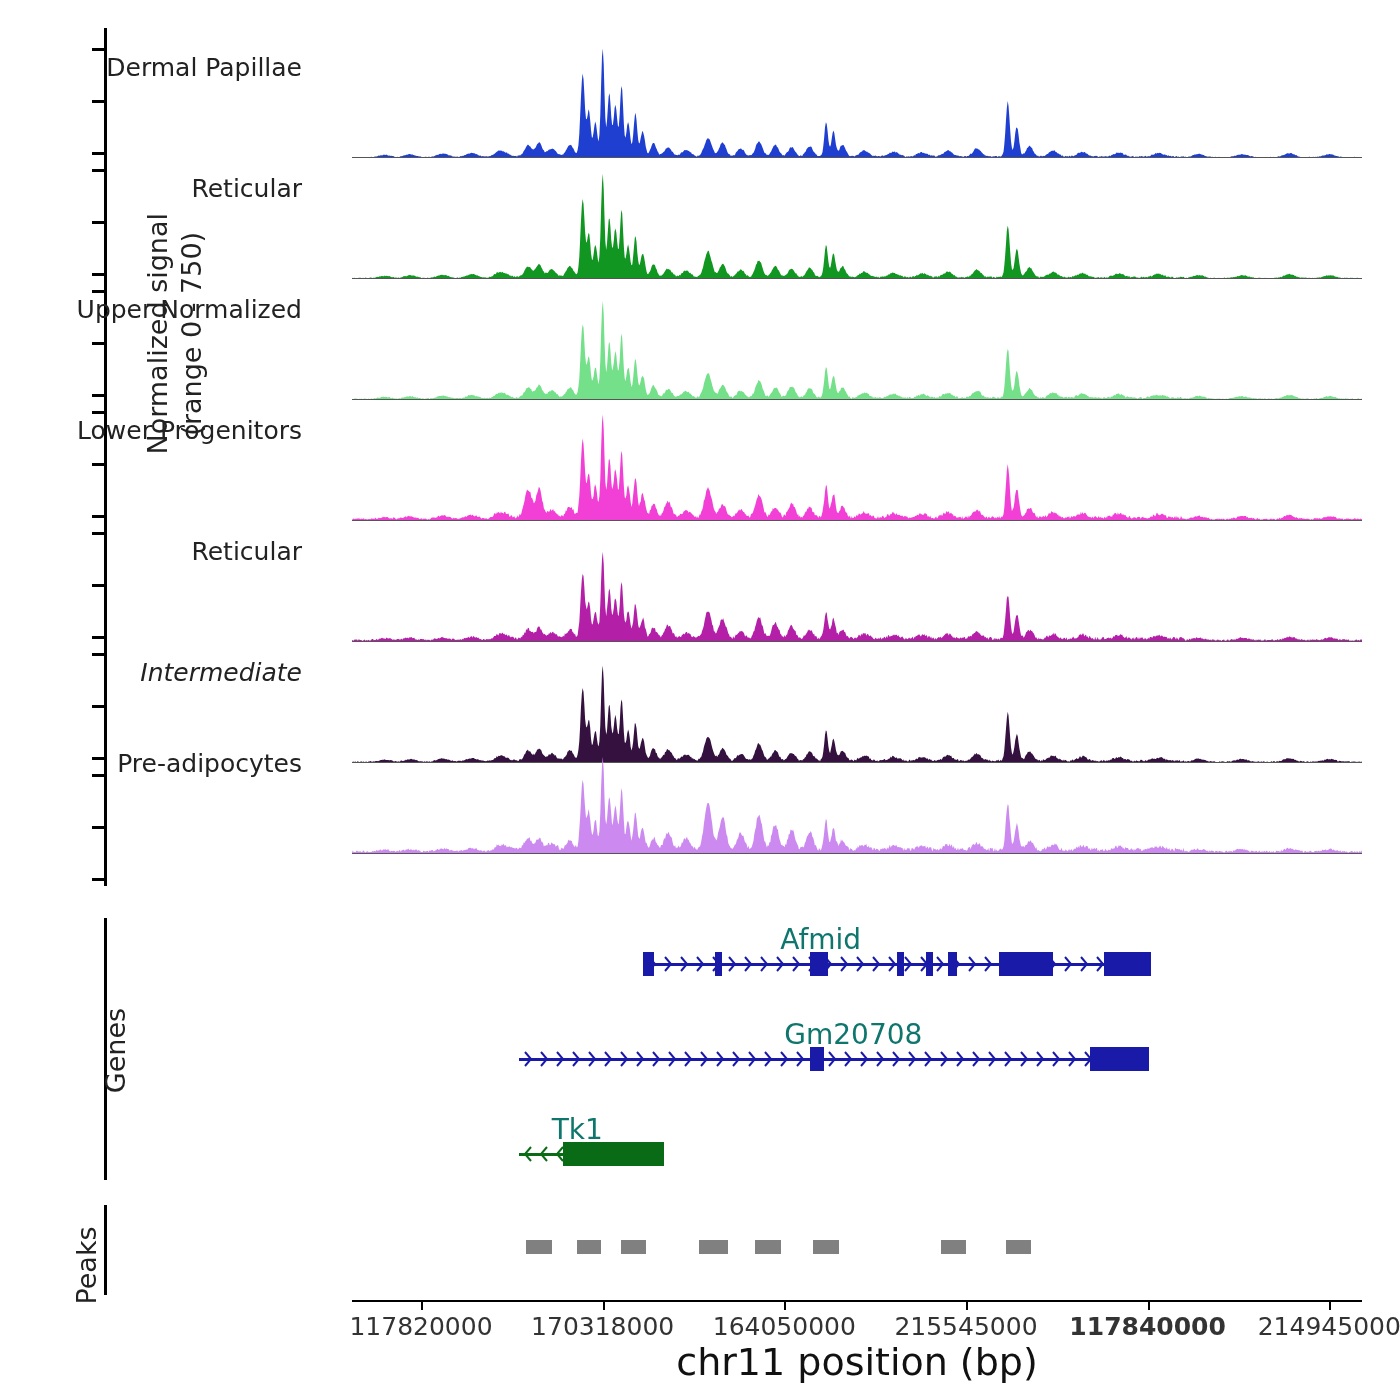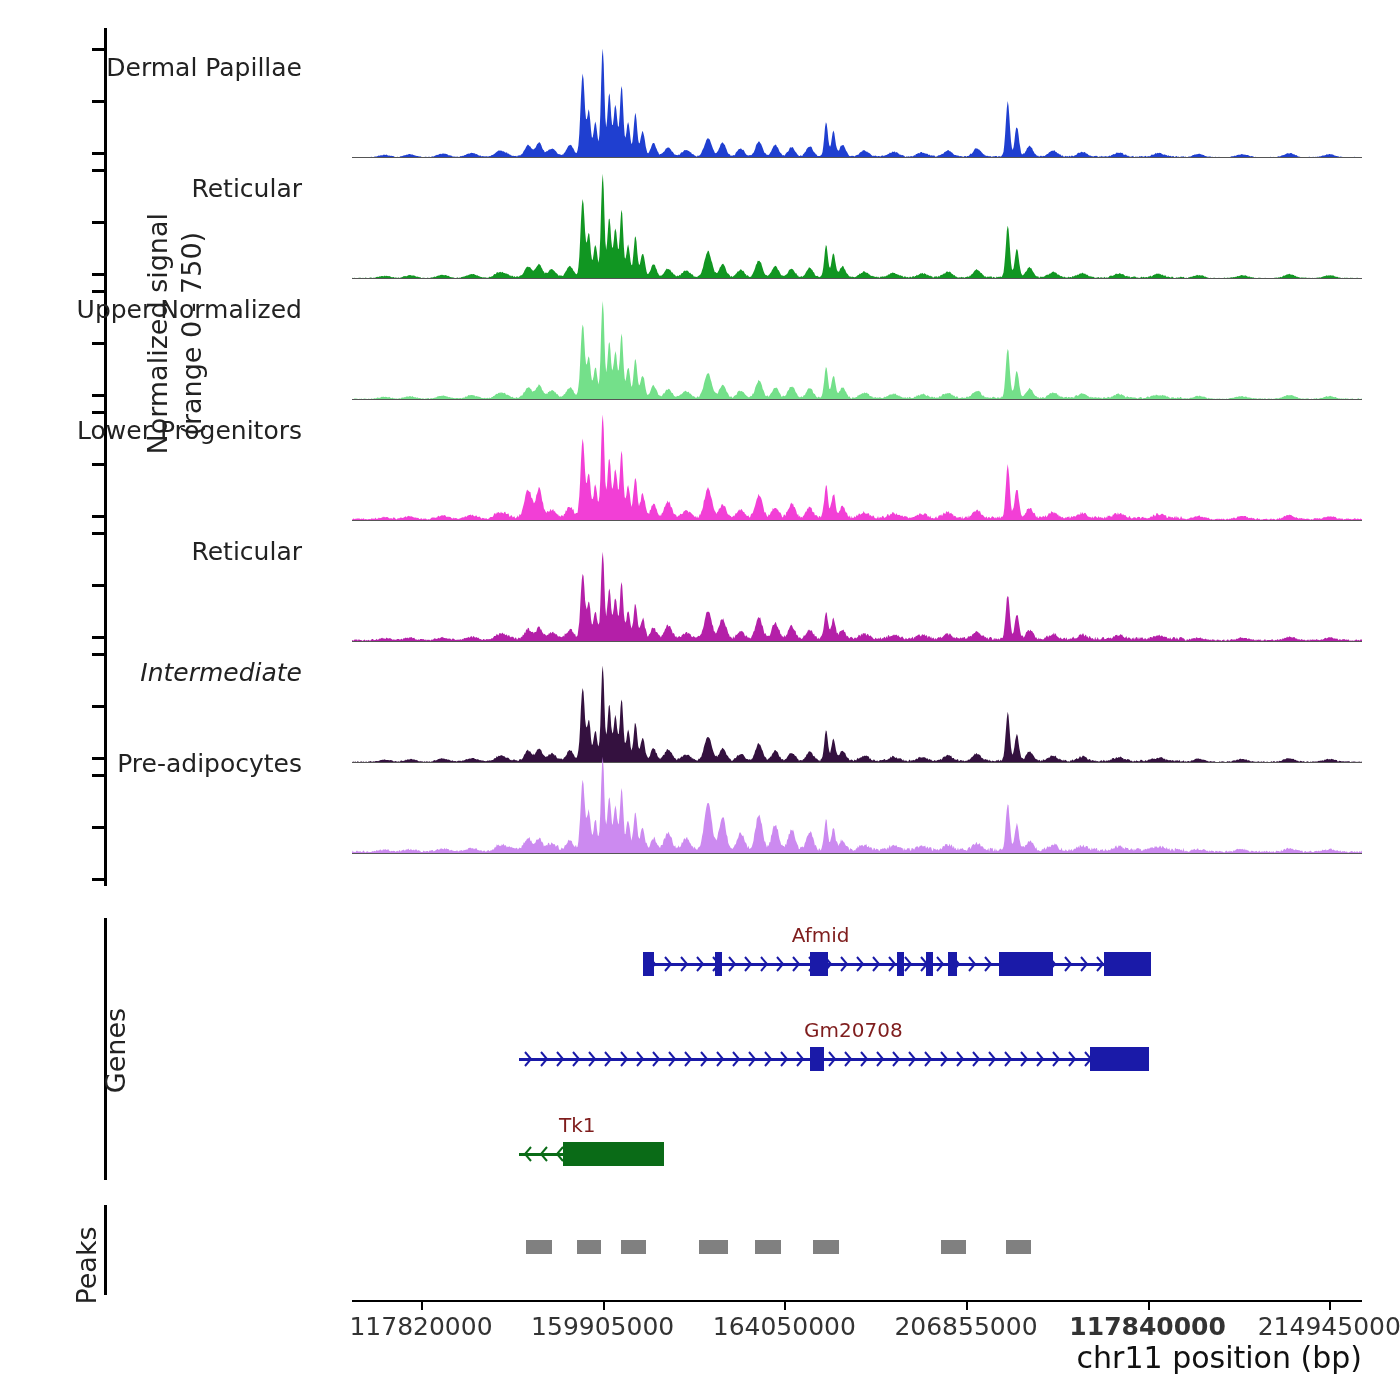--- a/index.html
+++ b/index.html
@@ -51,22 +51,22 @@
   }
   .track .baseline{
     position:absolute;left:0;right:0;bottom:0;height:1px;background:#555;
   }
   .track svg{display:block;position:absolute;left:0;bottom:0;}
 
   
   .gene-row{position:absolute;left:352px;width:1010px;height:40px;}
   .gene-label{
     position:absolute;
-    font-size:20px;
-    color:#7f1d1d;
+    font-size:28px;
+    color:#0f766e;
     white-space:nowrap;
     transform:translateX(-50%);
   }
   .gene-line{position:absolute;height:3px;top:18px;}
   .gene-exon{position:absolute;}
   .arrow-row{position:absolute;top:8px;height:22px;}
 
   
   .peak{position:absolute;height:14px;background:#808080;}
 
@@ -76,22 +76,22 @@
     position:absolute;
     font-size:25px;
     color:#333;
     transform:translateX(-50%);
     white-space:nowrap;
   }
   .xtitle{
     position:absolute;
     left:352px;width:1010px;
     top:1340px;
-    text-align:right;
-    font-size:30px;
+    text-align:center;
+    font-size:38px;
     color:#111;
   }
 </style>
 </head>
 <body>
 
 <div id="stage">
 
   <div class="ylabel">Normalized signal
 (range 0 - 750)</div>
@@ -275,25 +275,25 @@
       <div class="peak" style="left: 813.403px; top: 1240px; width: 25.4317px; position: absolute;"></div>
       <div class="peak" style="left: 940.561px; top: 1240px; width: 25.4317px; position: absolute;"></div>
       <div class="peak" style="left: 1005.96px; top: 1240px; width: 25.4317px; position: absolute;"></div>
     </div>
 
   <div class="xaxis" style="background:#000;"></div>
   <div id="xticks">
       <div style="position: absolute; left: 421.029px; top: 1300px; width: 2px; height: 10px; background: rgb(0, 0, 0);"></div>
       <div class="xtick-label" style="left: 421.029px; top: 1312px;">117820000</div>
       <div style="position: absolute; left: 602.683px; top: 1300px; width: 2px; height: 10px; background: rgb(0, 0, 0);"></div>
-      <div class="xtick-label" style="left: 602.683px; top: 1312px;">159905000</div>
+      <div class="xtick-label" style="left: 602.683px; top: 1312px;">170318000</div>
       <div style="position: absolute; left: 784.338px; top: 1300px; width: 2px; height: 10px; background: rgb(0, 0, 0);"></div>
       <div class="xtick-label" style="left: 784.338px; top: 1312px;">164050000</div>
       <div style="position: absolute; left: 965.993px; top: 1300px; width: 2px; height: 10px; background: rgb(0, 0, 0);"></div>
-      <div class="xtick-label" style="left: 965.993px; top: 1312px;">206855000</div>
+      <div class="xtick-label" style="left: 965.993px; top: 1312px;">215545000</div>
       <div style="position: absolute; left: 1147.65px; top: 1300px; width: 2px; height: 10px; background: rgb(0, 0, 0);"></div>
       <div class="xtick-label" style="left: 1147.65px; top: 1312px; font-weight: bold;">117840000</div>
       <div style="position: absolute; left: 1329.3px; top: 1300px; width: 2px; height: 10px; background: rgb(0, 0, 0);"></div>
       <div class="xtick-label" style="left: 1329.3px; top: 1312px;">214945000</div>
     </div>
   <div class="xtitle">chr11 position (bp)</div>
 <div class="tick" style="left: 92px; top: 48px;"></div>
     <div class="tick" style="left: 92px; top: 100px;"></div>
     <div class="tick" style="left: 92px; top: 152px;"></div>
     <div class="tick" style="left: 92px; top: 169px;"></div>

